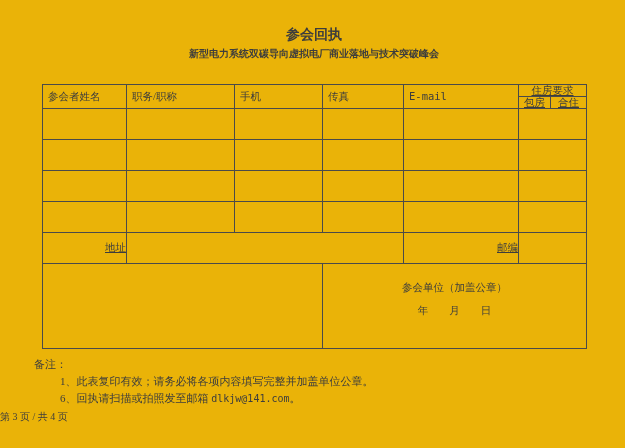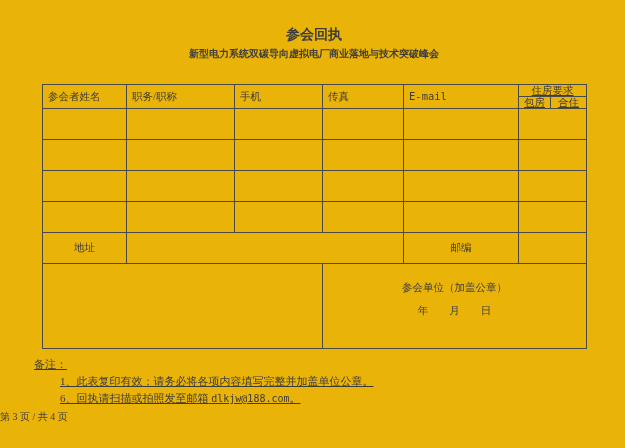--- a/index.html
+++ b/index.html
@@ -45,32 +45,31 @@
   }
   .form-table th.main {
     text-align: left;
     padding-left: 5px;
   }
   .ac { text-align: center; text-decoration: underline; }
   tr.hdr th { height: 10px; line-height: 11px; }
   tr.body-row td { height: 30px; }
   tr.addr-row td { height: 30px; }
   tr.sig-row td { height: 84px; vertical-align: top; }
-  .label-cell { text-align: center; padding-left: 6px; }
+  .label-cell { text-align: right; padding-left: 6px; text-decoration: underline; }
   .sig-cell { text-align: center; }
   .sig-cell .sig-line { line-height: 23px; }
   .sig-cell .sig-line.first { margin-top: 12px; }
   .mono {
     font-family: "DejaVu Sans Mono", "Liberation Mono", monospace;
     font-size: 10px;
   }
   .notes {
     margin: 7px 16px 0 34px;
     font-size: 11px;
-    text-decoration: underline;
   }
   .notes-label { line-height: 17px; }
   .note-item { margin-left: 26px; line-height: 17px; }
   .footer {
     width: 625px;
     text-align: left;
     font-size: 10px;
     margin-top: 3px;
     color: #3d3d3d;
   }
@@ -155,18 +154,18 @@
           <div class="sig-line first">参会单位（加盖公章）</div>
           <div class="sig-line">年　　月　　日</div>
         </td>
       </tr>
     </tbody>
   </table>
 
   <div class="notes">
     <div class="notes-label">备注：</div>
     <div class="note-item">1、此表复印有效；请务必将各项内容填写完整并加盖单位公章。</div>
-    <div class="note-item"><span>6、回执请扫描或拍照发至邮箱</span> <span class="mono">dlkjw@188.com</span><span>。</span></div>
+    <div class="note-item"><span>6、回执请扫描或拍照发至邮箱</span> <span class="mono">dlkjw@141.com</span><span>。</span></div>
   </div>
 
   <div class="footer">第 3 页 / 共 4 页</div>
 
 </div>
 
 </body></html>

